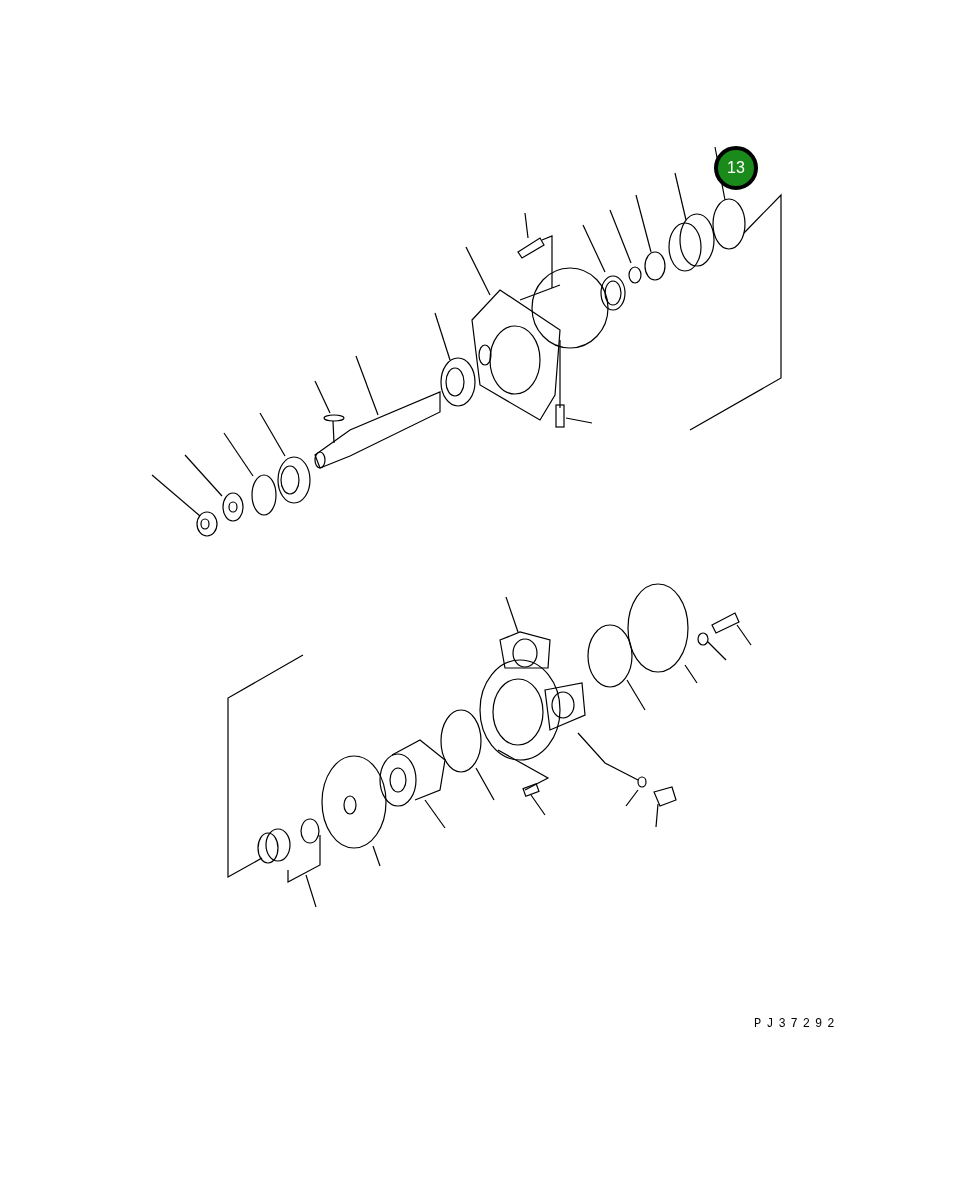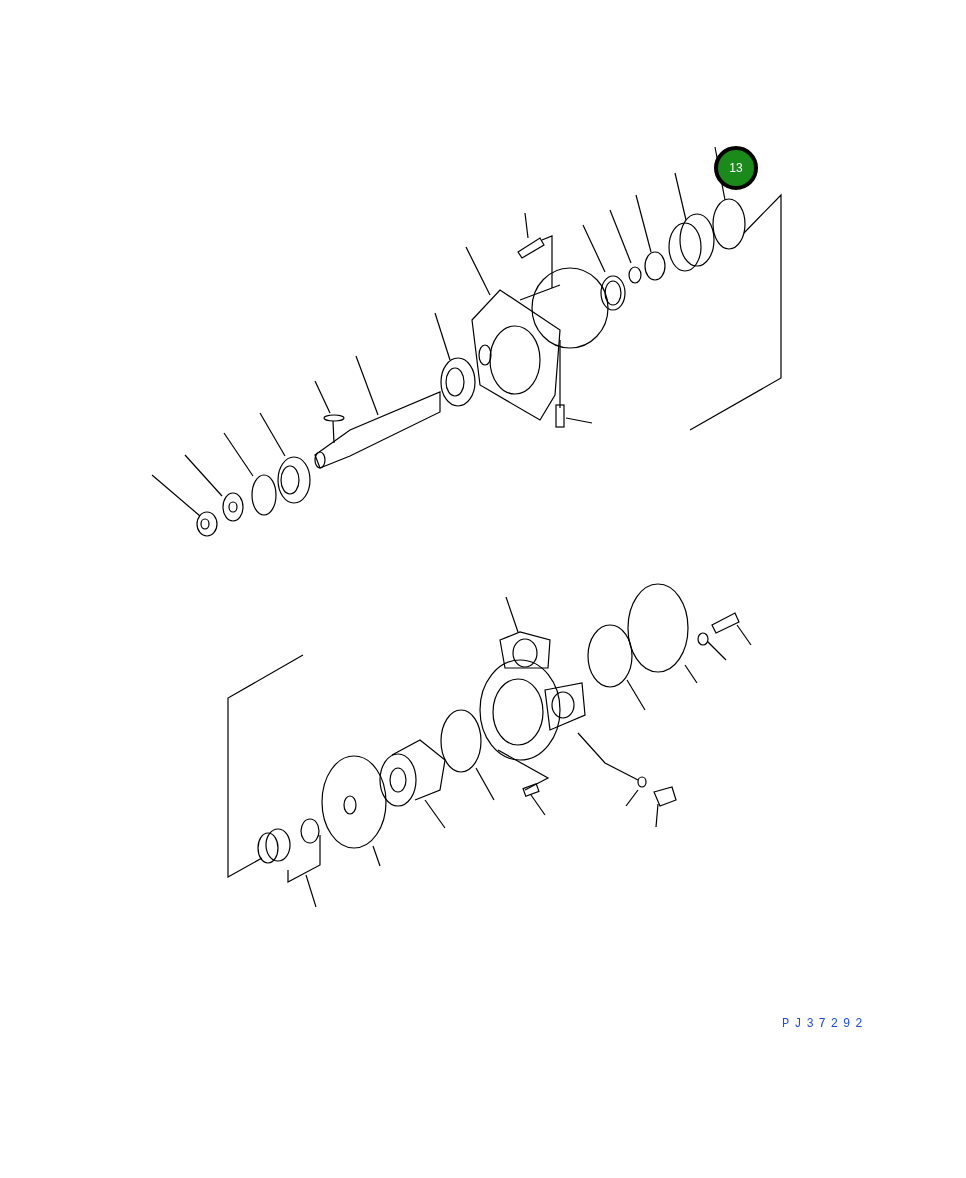--- a/index.html
+++ b/index.html
@@ -1,20 +1,20 @@
 <!DOCTYPE html>
 <html><head>
 <meta charset="utf-8">
 <style>
   html,body{margin:0;padding:0;background:#ffffff;}
   body{width:966px;height:1178px;position:relative;overflow:hidden;font-family:"Liberation Sans",sans-serif;}
   #diagram{position:absolute;left:0;top:0;width:966px;height:1178px;}
   #diagram *{fill:none;stroke:#000;stroke-width:1.2;}
-  #callout{position:absolute;left:714px;top:146px;width:44px;height:44px;border-radius:50%;background:#1a8a1a;border:4px solid #000;box-sizing:border-box;color:#fff;font-size:12px;display:flex;align-items:center;justify-content:center;cursor:pointer;}
-  #figcode{position:absolute;left:782px;top:1017px;font-family:"Liberation Mono",monospace;font-size:12px;letter-spacing:5px;color:#1d4ed8;}
+  #callout{position:absolute;left:714px;top:146px;width:44px;height:44px;border-radius:50%;background:#1a8a1a;border:4px solid #000;box-sizing:border-box;color:#fff;font-size:16px;display:flex;align-items:center;justify-content:center;cursor:pointer;}
+  #figcode{position:absolute;left:754px;top:1017px;font-family:"Liberation Mono",monospace;font-size:12px;letter-spacing:5px;color:#000000;}
 </style>
 </head>
 <body>
 
 <svg id="diagram" viewBox="0 0 966 1178">
 
   <g>
 
     <g>
       <line x1="152" y1="475" x2="200" y2="516"></line>

